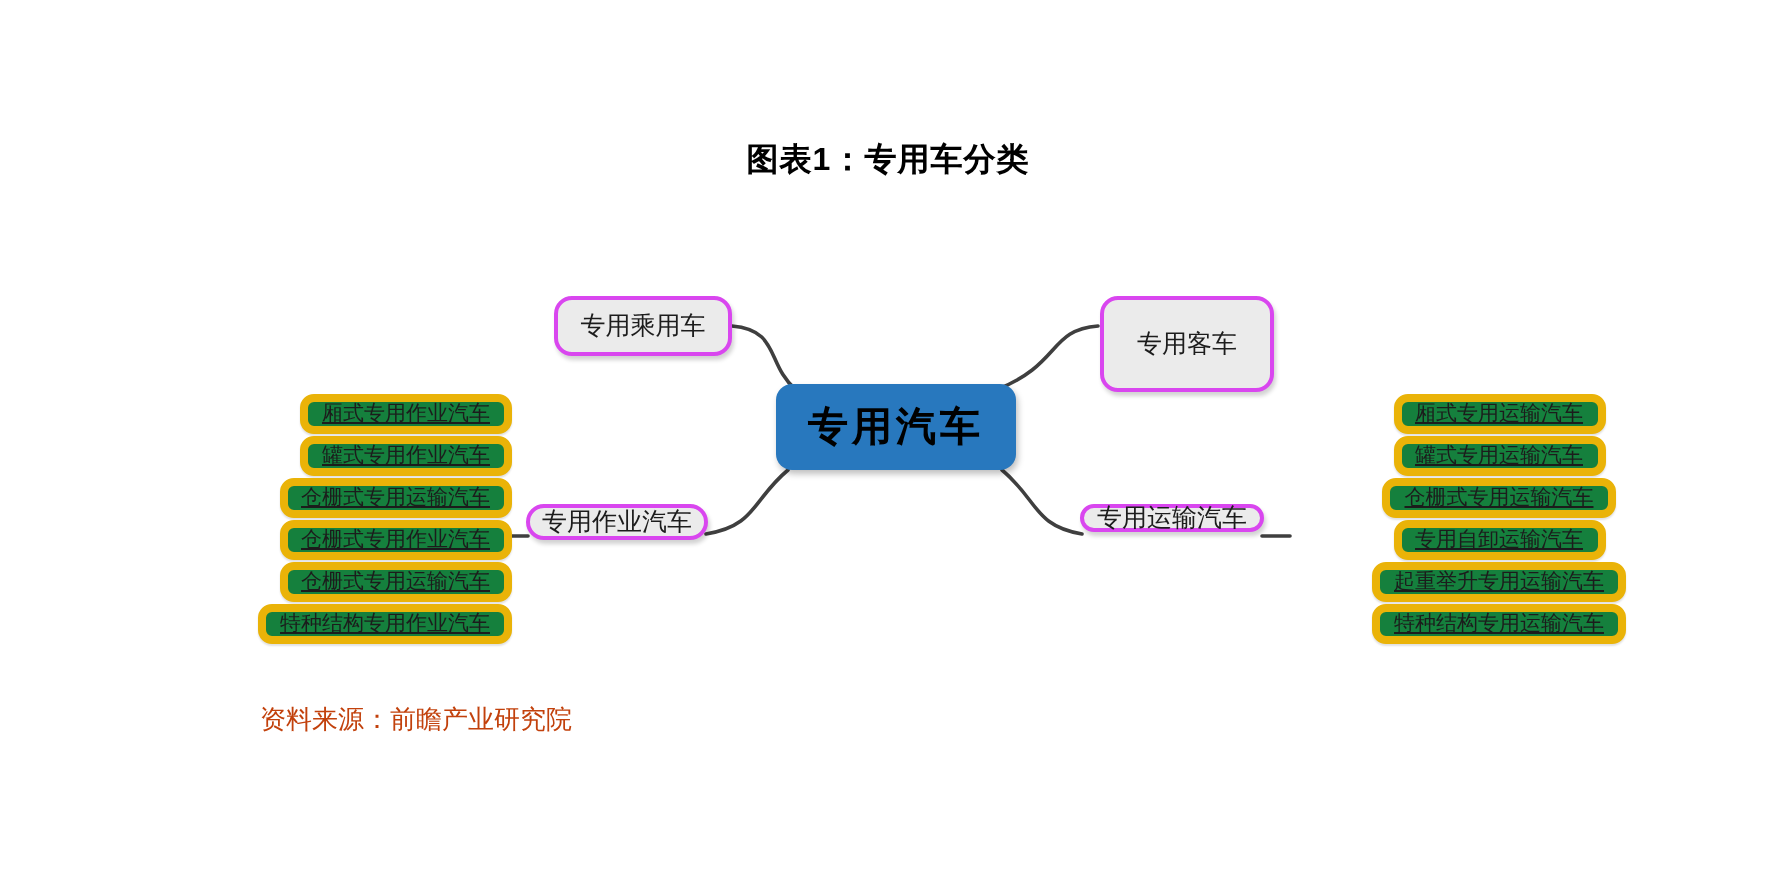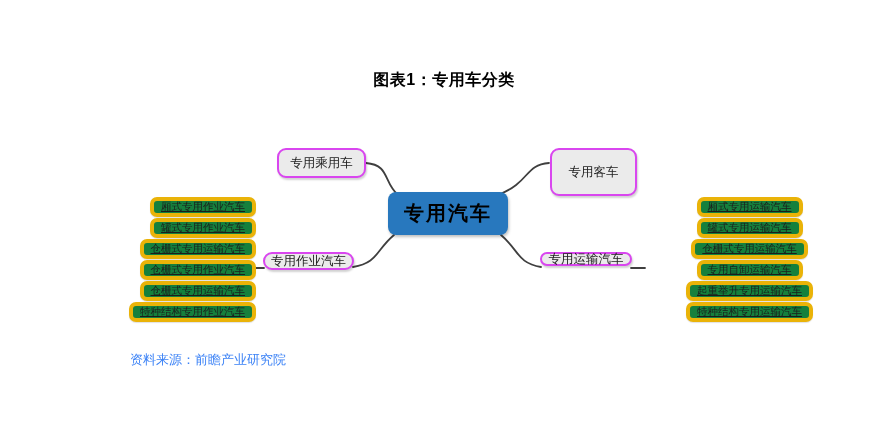--- a/index.html
+++ b/index.html
@@ -90,21 +90,21 @@
     color: #1c1c1c;
     white-space: nowrap;
     box-shadow: 0 1px 1px rgba(0,0,0,0.12);
     text-decoration: underline;
   }
   .source {
     position: absolute;
     left: 130px;
     top: 351px;
     font-size: 13px;
-    color: #3b82f6;
+    color: #c2410c;
   }
 </style>
 </head>
 <body>
 
 <div class="canvas">
 
   <div class="title">图表1：专用车分类</div>
 
   <svg class="connectors" width="888" height="444" viewBox="0 0 888 444" aria-hidden="true">

